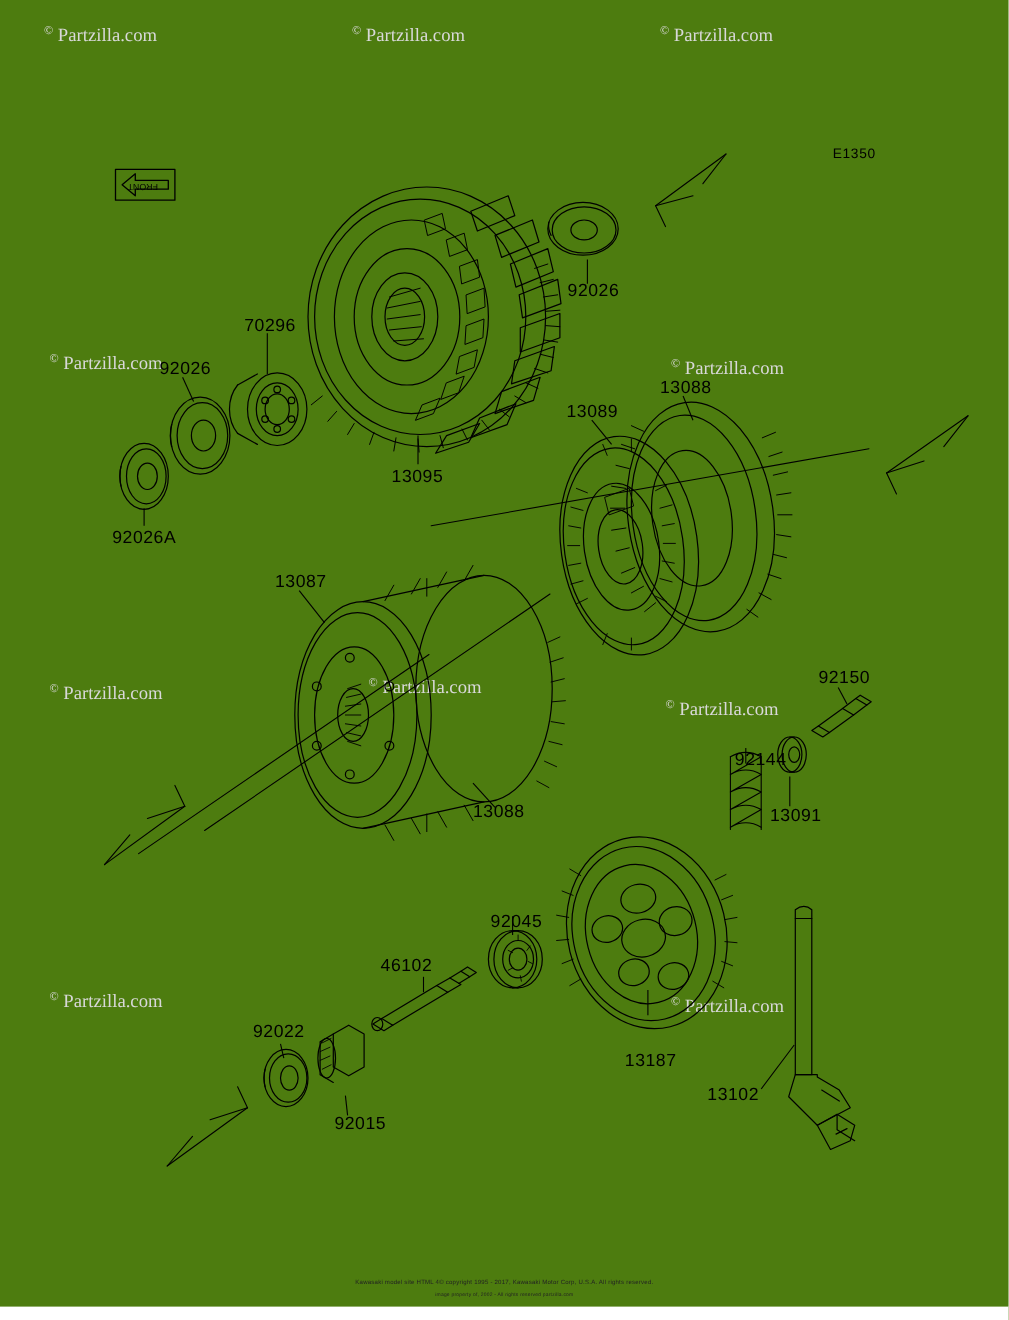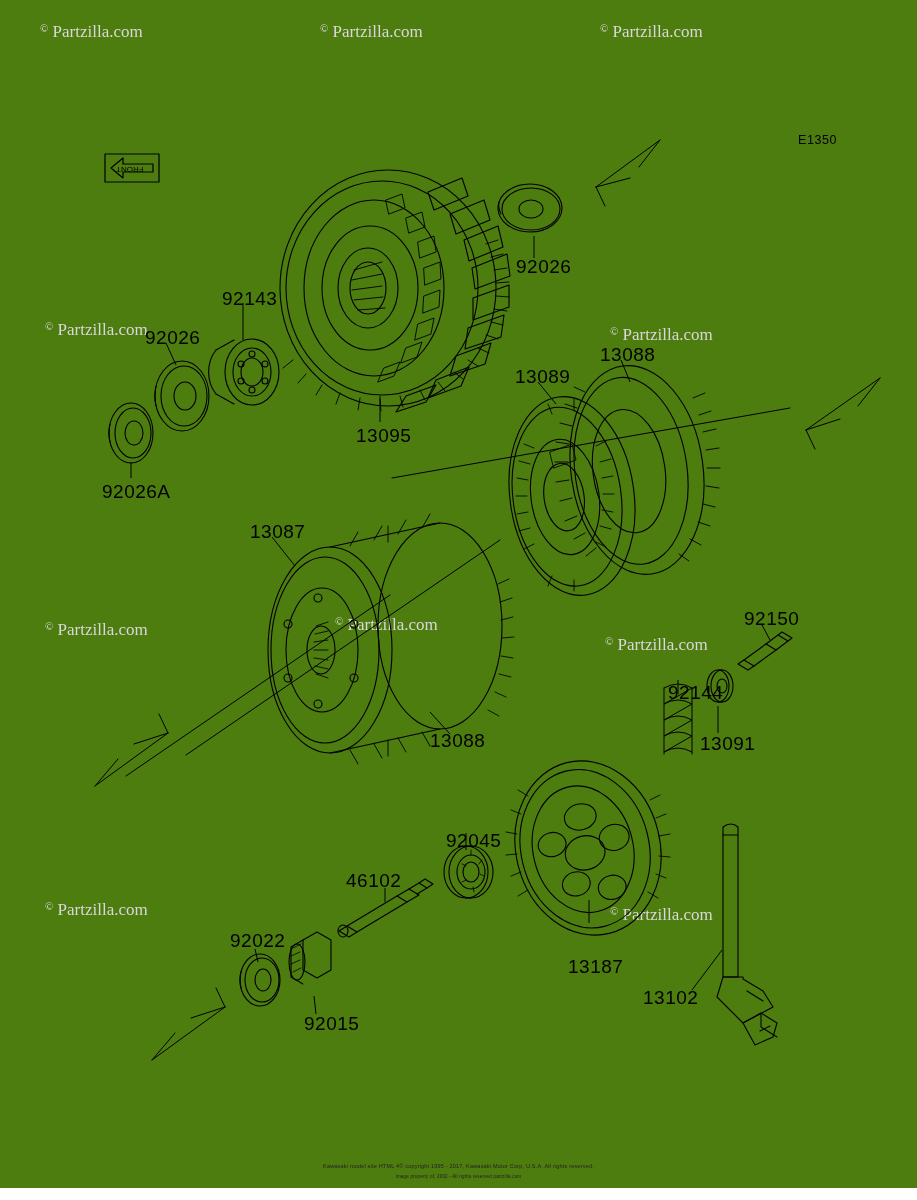--- a/index.html
+++ b/index.html
@@ -24,21 +24,21 @@
     font-family: "Liberation Serif", serif;
     white-space: nowrap;
     user-select: none;
   }
   .wm .c {
     font-size: 11px;
     vertical-align: top;
   }
   .label {
     position: absolute;
-    font-size: 19px;
+    font-size: 16px;
     letter-spacing: 0.5px;
     color: #000000;
     white-space: nowrap;
     font-family: "Liberation Sans", sans-serif;
   }
   .code-label {
     position: absolute;
     font-size: 12.5px;
     letter-spacing: 0.6px;
     color: #000000;
@@ -422,21 +422,21 @@
   <div class="front-box">
     <svg viewBox="0 0 58 34" width="58" height="34">
       <g fill="none" stroke="#000" stroke-width="1.2" stroke-linejoin="round">
         <path d="M 2 2 L 56 2 L 56 30 L 2 30 Z"></path>
         <path d="M 8 16 L 20 6 L 20 12 L 50 12 L 50 20 L 20 20 L 20 26 Z"></path>
       </g>
       <text x="45" y="19" font-family="Liberation Sans, sans-serif" font-size="8" text-anchor="end" transform="rotate(180 29 17)" fill="#000">FRONT</text>
     </svg>
   </div>
 
-  <div class="code-label" style="left:757px; top:133px;margin-left:41px;">E1350</div>
+  <div class="code-label" style="left:757px; top:133px;">E1350</div>
 
   <svg class="art" viewBox="0 0 917 1200">
     <g fill="none" stroke="#000" stroke-width="1">
       <path d="M 534 258 L 534 236"></path>
       <path d="M 243 303 L 243 340"></path>
       <path d="M 166 343 L 176 365"></path>
       <path d="M 380 422 L 380 396"></path>
       <path d="M 131 478 L 131 462"></path>
       <path d="M 621 360 L 630 382"></path>
       <path d="M 538 382 L 556 404"></path>
@@ -448,21 +448,21 @@
       <path d="M 466 833 L 466 850"></path>
       <path d="M 385 888 L 385 902"></path>
       <path d="M 589 923 L 589 900"></path>
       <path d="M 255 949 L 258 962"></path>
       <path d="M 316 1014 L 314 996"></path>
       <path d="M 692 990 L 722 950"></path>
     </g>
   </svg>
 
   <div class="label" style="left:516px; top:256px;">92026</div>
-  <div class="label" style="left:222px; top:288px;">92143</div>
+  <div class="label" style="left:222px; top:288px;">70296</div>
   <div class="label" style="left:145px; top:327px;">92026</div>
   <div class="label" style="left:356px; top:425px;text-align:center;">13095</div>
   <div class="label" style="left:102px; top:481px;">92026A</div>
   <div class="label" style="left:600px; top:344px;">13088</div>
   <div class="label" style="left:515px; top:366px;">13089</div>
   <div class="label" style="left:250px; top:521px;">13087</div>
   <div class="label" style="left:430px; top:730px;">13088</div>
   <div class="label" style="left:744px; top:608px;">92150</div>
   <div class="label" style="left:668px; top:682px;text-align:center;">92144</div>
   <div class="label" style="left:700px; top:733px;">13091</div>

